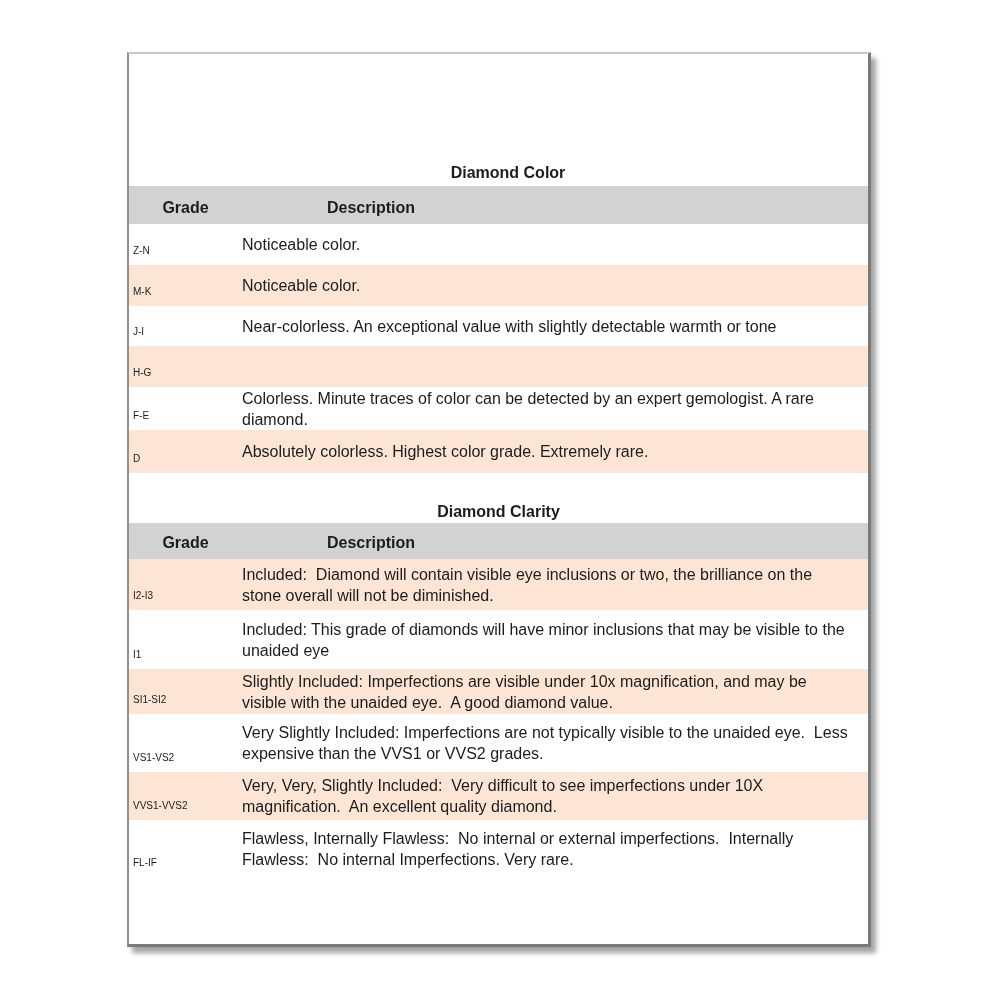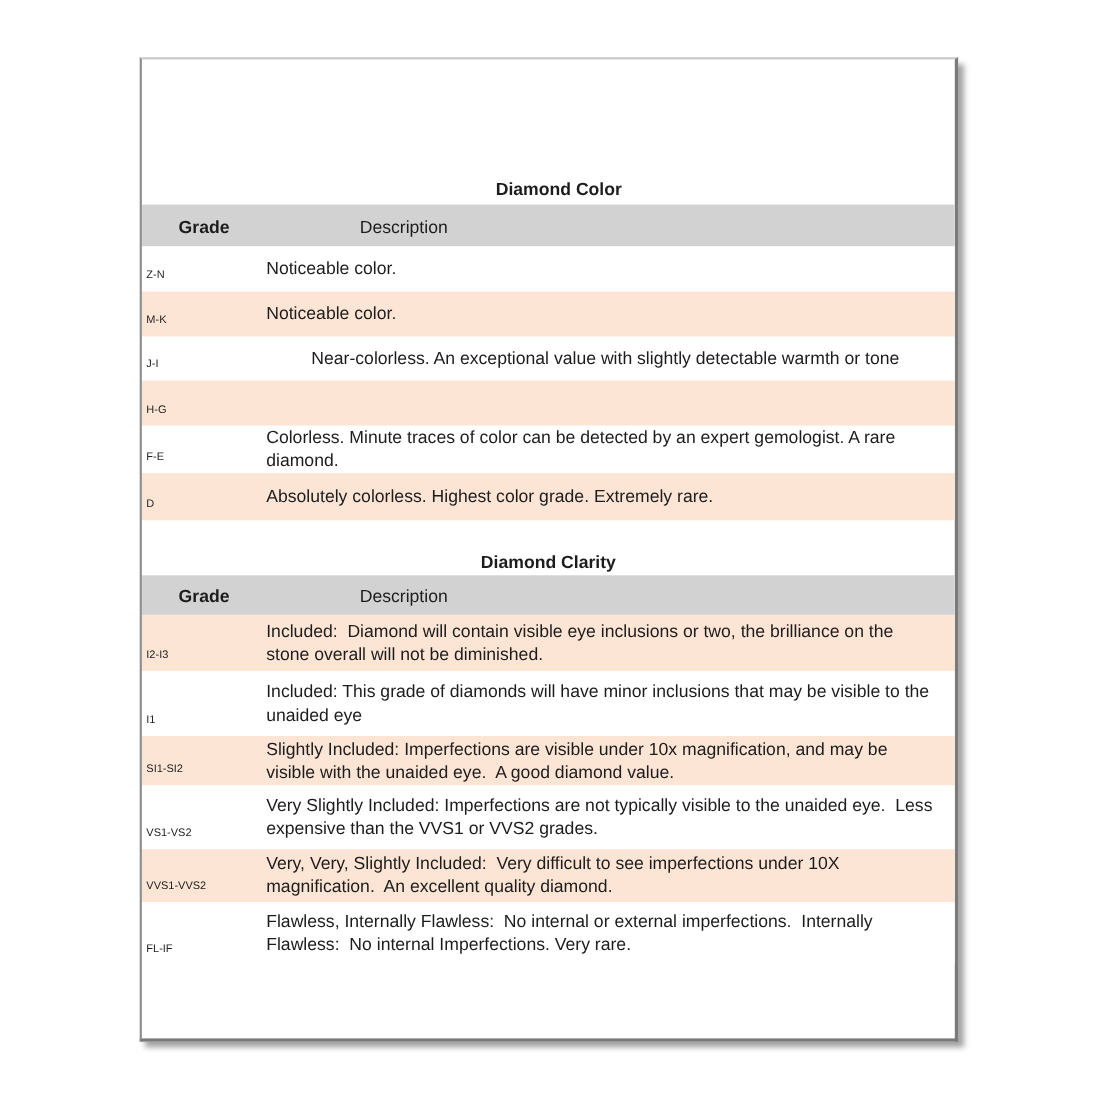--- a/index.html
+++ b/index.html
@@ -58,32 +58,32 @@
     font-size: 16px;
     font-weight: bold;
     box-sizing: border-box;
   }
   .desc-h {
     flex: 1;
     display: flex;
     align-items: flex-end;
     padding: 0 0 7px 85px;
     font-size: 16px;
-    font-weight: normal;
+    font-weight: bold;
     box-sizing: border-box;
   }
 
   .row {
     display: flex;
     overflow: hidden;
     background: #ffffff;
   }
   .row.peach { background: #fce5d4; }
 
-  .h40 { height: 40px; gap: 41px; } .h41 { height: 41px; } .h43 { height: 43px; }
+  .h40 { height: 40px; } .h41 { height: 41px; } .h43 { height: 43px; }
   .h45 { height: 45px; } .h48 { height: 48px; } .h51 { height: 51px; }
   .h57 { height: 57px; } .h58 { height: 58px; } .h59 { height: 59px; }
 
   .grade-cell {
     width: 113px;
     box-sizing: border-box;
     display: flex;
     align-items: flex-end;
     padding: 0 0 6px 4px;
     font-size: 10px;

